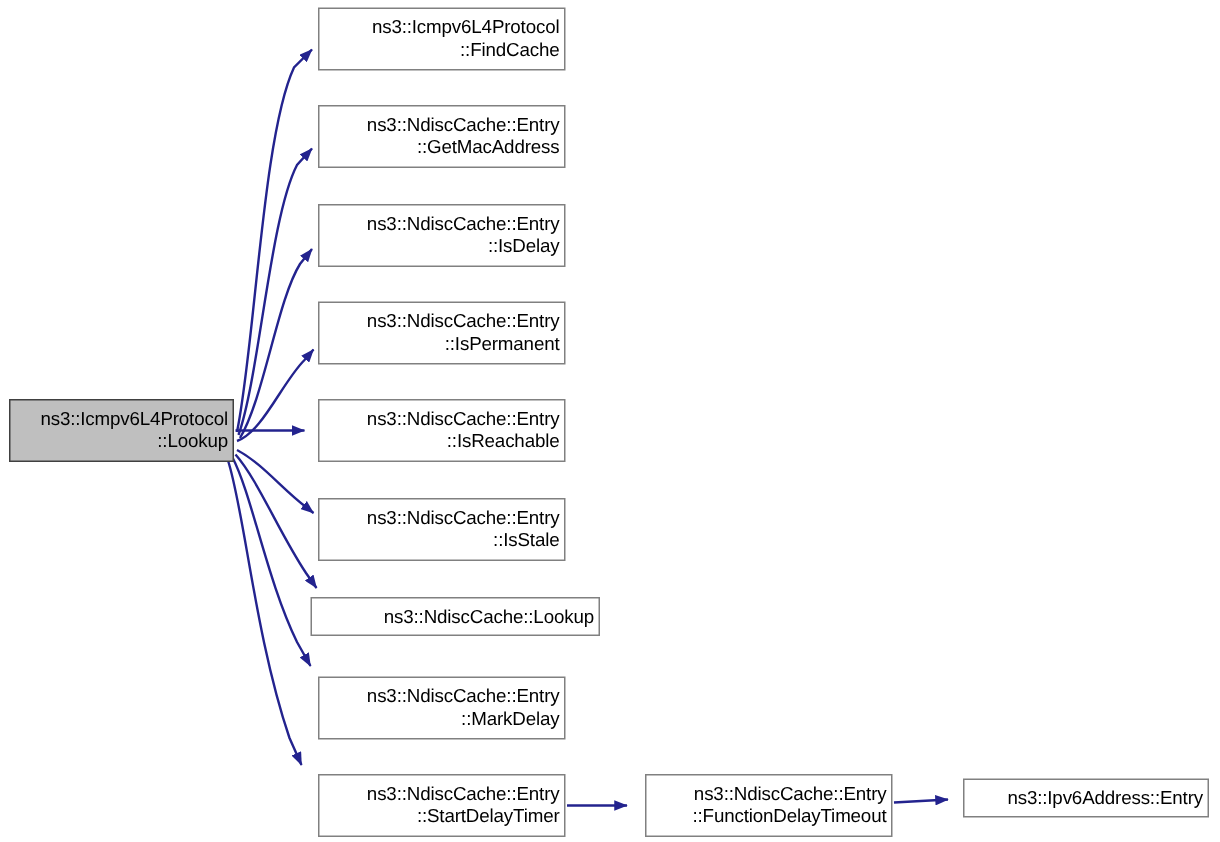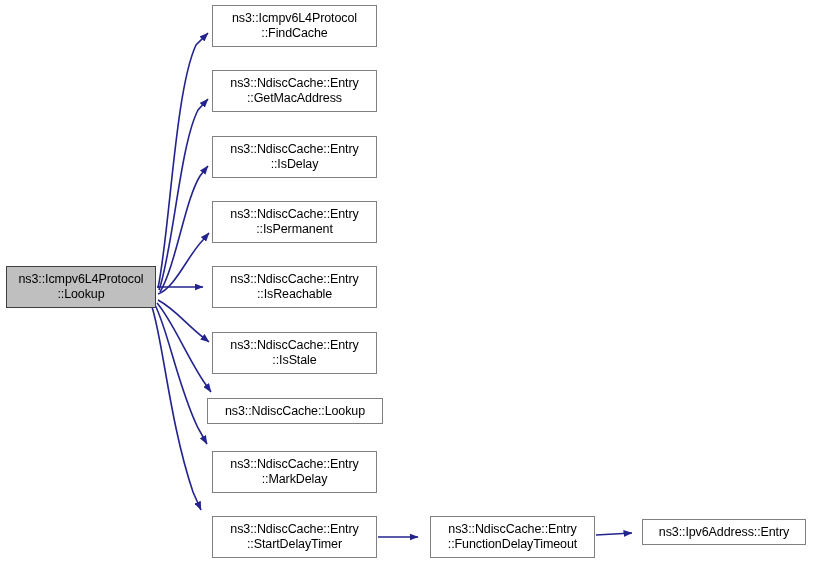--- a/index.html
+++ b/index.html
@@ -40,20 +40,21 @@
   }
   .node.root {
     background: #bfbfbf;
     border-color: #404040;
   }
   .node .nlabel {
     display: block;
     width: 100%;
     padding: 0 3px;
     box-sizing: border-box;
+    text-align: right;
   }
 </style>
 </head>
 <body>
 
 <div id="canvas">
 
   <svg class="edges" viewBox="0 0 813 561" xmlns="http://www.w3.org/2000/svg">
     <defs>
       <marker id="arrowhead" markerWidth="9" markerHeight="7" refX="8.5" refY="3.5" orient="auto" markerUnits="userSpaceOnUse">
@@ -83,21 +84,21 @@
       <div class="node" style="left: 212px; top: 70px; width: 165px; height: 42px;"><span class="nlabel">ns3::NdiscCache::Entry
 ::GetMacAddress</span></div>
       <div class="node" style="left: 212px; top: 136px; width: 165px; height: 42px;"><span class="nlabel">ns3::NdiscCache::Entry
 ::IsDelay</span></div>
       <div class="node" style="left: 212px; top: 201px; width: 165px; height: 42px;"><span class="nlabel">ns3::NdiscCache::Entry
 ::IsPermanent</span></div>
       <div class="node" style="left: 212px; top: 266px; width: 165px; height: 42px;"><span class="nlabel">ns3::NdiscCache::Entry
 ::IsReachable</span></div>
       <div class="node" style="left: 212px; top: 332px; width: 165px; height: 42px;"><span class="nlabel">ns3::NdiscCache::Entry
 ::IsStale</span></div>
-      <div class="node" style="left: 207px; top: 398px; width: 176px; height: 26px;"><span class="nlabel">ns3::NdiscCache::Lookup</span></div>
+      <div class="node" style="left: 207px; top: 398px; width: 193px; height: 26px;"><span class="nlabel">ns3::NdiscCache::Lookup</span></div>
       <div class="node" style="left: 212px; top: 451px; width: 165px; height: 42px;"><span class="nlabel">ns3::NdiscCache::Entry
 ::MarkDelay</span></div>
       <div class="node" style="left: 212px; top: 516px; width: 165px; height: 42px;"><span class="nlabel">ns3::NdiscCache::Entry
 ::StartDelayTimer</span></div>
       <div class="node" style="left: 430px; top: 516px; width: 165px; height: 42px;"><span class="nlabel">ns3::NdiscCache::Entry
 ::FunctionDelayTimeout</span></div>
       <div class="node" style="left: 642px; top: 519px; width: 164px; height: 26px;"><span class="nlabel">ns3::Ipv6Address::Entry</span></div>
     </div>
 
 </div>

